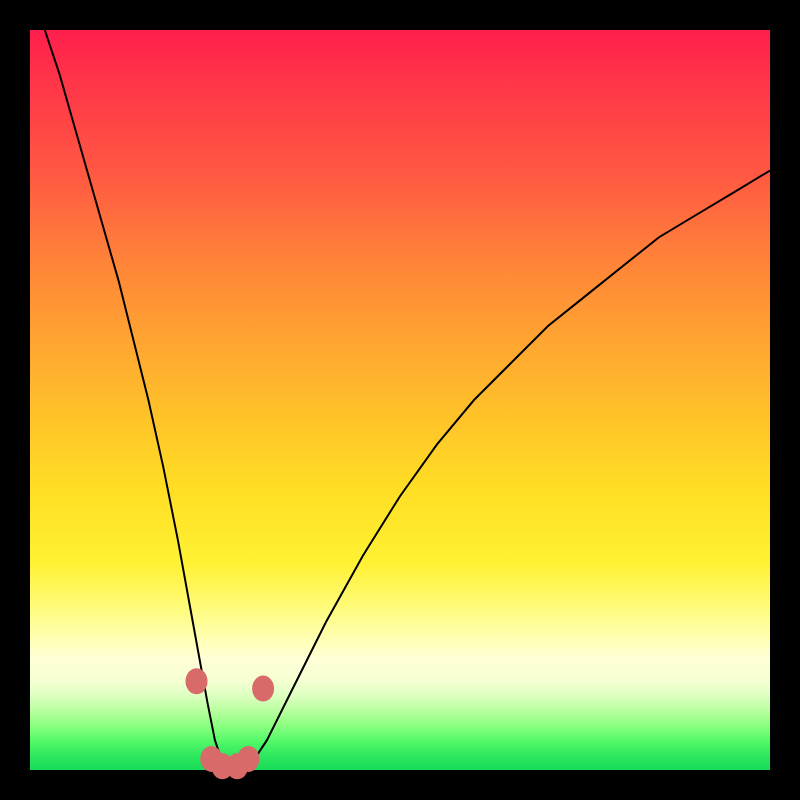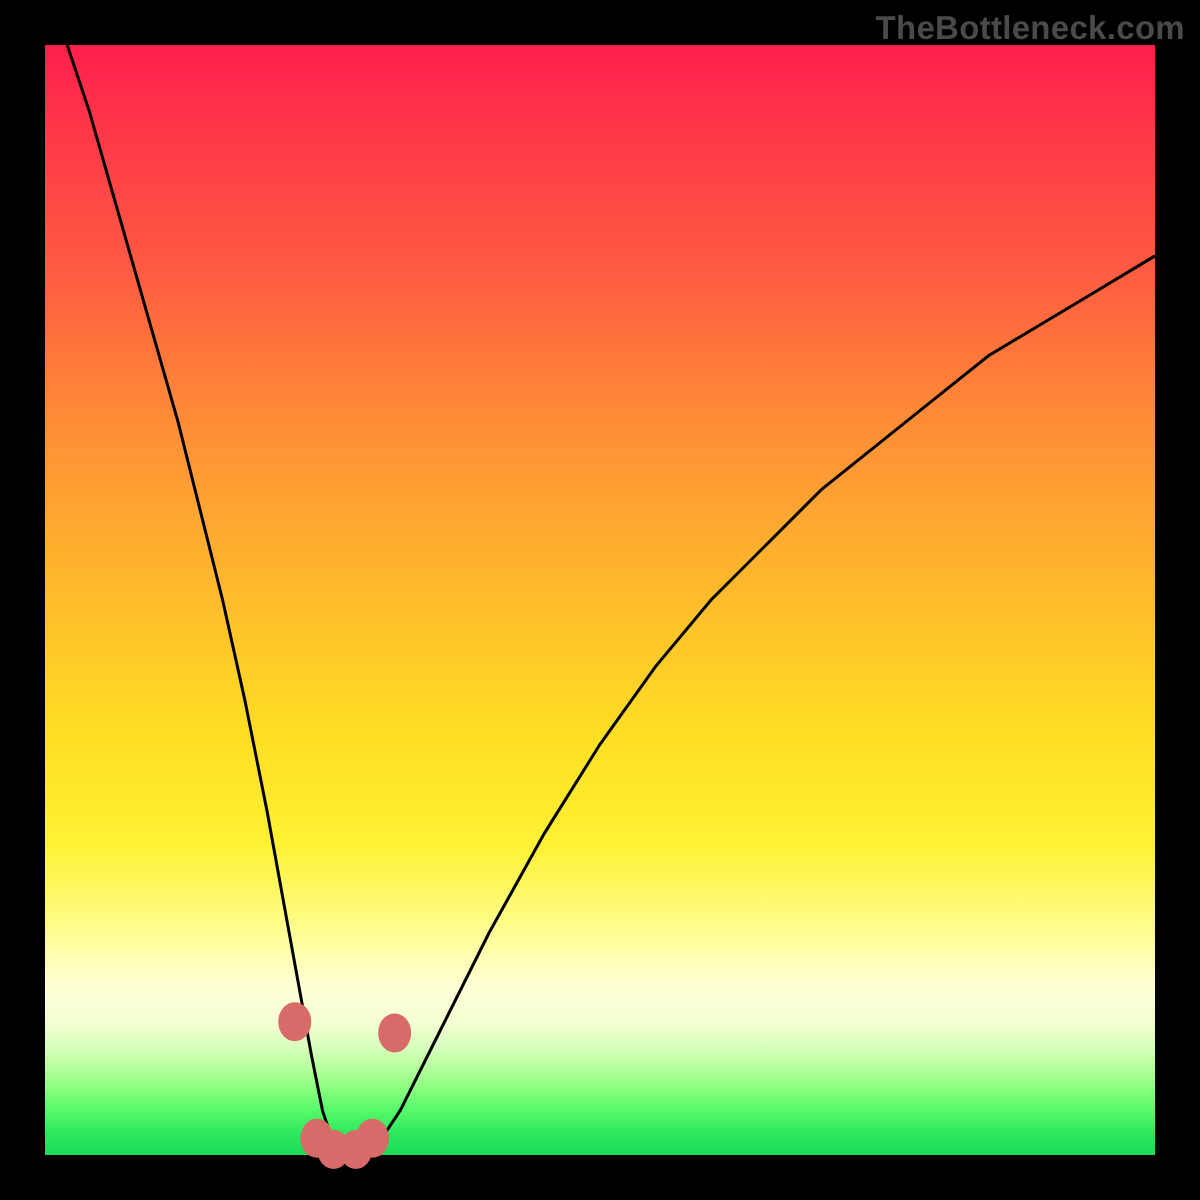--- a/index.html
+++ b/index.html
@@ -85,14 +85,13 @@
       <g id="markers">
           <ellipse cx="166.5" cy="651.2" rx="11" ry="13" class="marker"></ellipse>
           <ellipse cx="181.3" cy="728.9" rx="11" ry="13" class="marker"></ellipse>
           <ellipse cx="192.4" cy="736.3" rx="11" ry="13" class="marker"></ellipse>
           <ellipse cx="207.2" cy="736.3" rx="11" ry="13" class="marker"></ellipse>
           <ellipse cx="218.3" cy="728.9" rx="11" ry="13" class="marker"></ellipse>
           <ellipse cx="233.1" cy="658.6" rx="11" ry="13" class="marker"></ellipse>
         </g>
     </svg>
   </div>
-  <div class="watermark">TheBottleneck.com</div>
 </div>
 
 </body></html>

